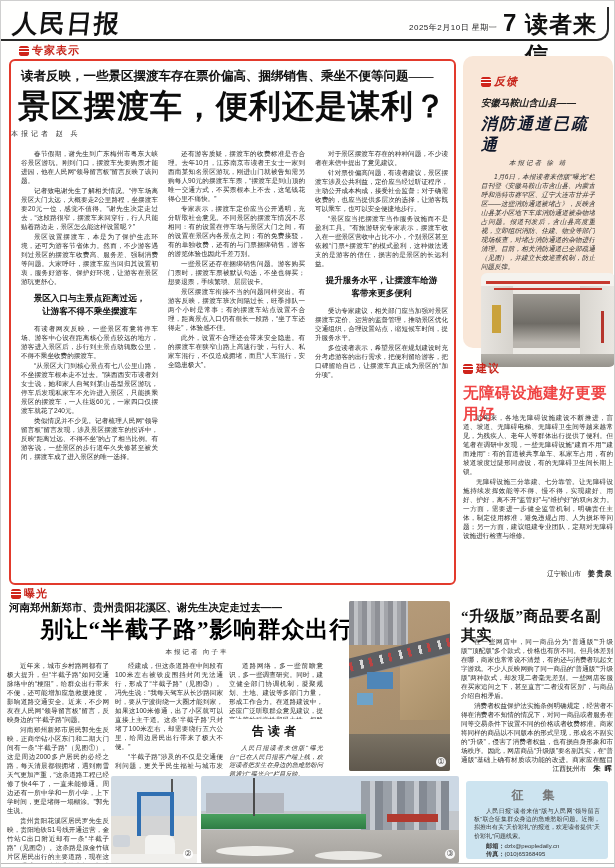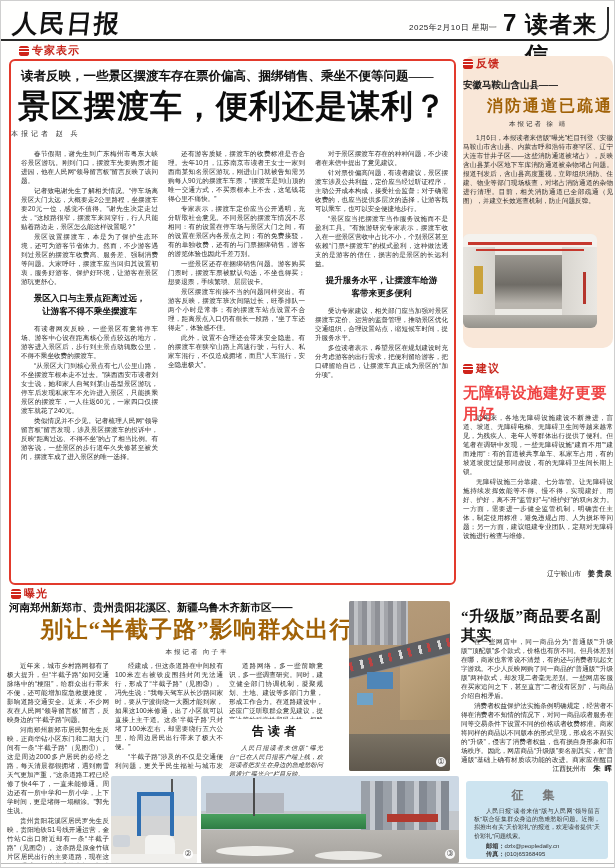--- a/index.html
+++ b/index.html
@@ -29,34 +29,34 @@
   .main-box{position:absolute;left:8px;top:58px;width:447px;height:526px;border:2.5px solid #e23a2c;
             border-radius:6px;box-sizing:border-box;background:#fff;}
   .main-kicker{position:absolute;left:10px;top:7px;width:425px;font-family:"Liberation Serif",serif;
                font-weight:bold;font-size:12.5px;color:#111;}
   .main-headline{position:absolute;left:0;top:24px;width:100%;text-align:center;margin:0;
                  font-size:32px;font-weight:900;letter-spacing:1px;color:#0c0c0c;}
   .main-byline{position:absolute;left:0;top:68px;width:100%;text-align:left;
                font-family:"Liberation Serif",serif;font-size:7px;letter-spacing:3px;color:#333;}
   
   .fb-box{position:absolute;left:462px;top:55px;width:150px;height:292px;background:#f9e7d8;
-          border-radius:10px;box-sizing:border-box;padding:0;}
+          border-radius:10px;box-sizing:border-box;padding:18px;font-style:italic;}
   .fb-kicker{font-size:9.5px;font-weight:bold;color:#222;margin:8px 0 4px;}
-  .fb-headline{font-family:"Liberation Serif",serif;font-size:16px;font-weight:bold;text-align:right;
-               letter-spacing:2px;color:#a16207;margin:2px 0 3px;}
+  .fb-headline{font-family:"Liberation Serif",serif;font-size:16px;font-weight:bold;text-align:left;
+               letter-spacing:2px;color:#0f172a;margin:2px 0 3px;}
   .fb-byline{text-align:center;font-family:"Liberation Serif",serif;font-size:6.5px;letter-spacing:2px;color:#333;margin-bottom:4px;}
   
   .sg-headline{position:absolute;left:462px;top:382px;width:152px;font-family:"Liberation Serif",serif;
                font-size:15.5px;font-weight:bold;letter-spacing:.5px;color:#ef4444;}
   .attr-line{position:absolute;text-align:right;font-size:6.8px;color:#222;}
   .attr-line b{font-size:7.4px;letter-spacing:1px;}
   
   .xp-kicker{position:absolute;left:8px;top:600px;font-size:10.5px;font-weight:bold;color:#111;}
   .xp-headline{position:absolute;left:0;top:613px;width:392px;text-align:center;margin:0;
-               font-family:"Liberation Serif",serif;font-size:23px;font-weight:900;letter-spacing:1px;color:#a16207;}
+               font-family:"Liberation Serif",serif;font-size:23px;font-weight:900;letter-spacing:1px;color:#000000;}
   .xp-byline{position:absolute;left:0;top:647px;width:392px;text-align:center;
              font-family:"Liberation Serif",serif;font-size:6.5px;letter-spacing:2px;color:#333;}
   
   .notice-title{font-family:"Liberation Serif",serif;font-size:12px;font-weight:bold;
                 letter-spacing:4px;text-align:center;margin:0 0 4px;color:#111;}
   .notice-body{font-size:6.2px;line-height:8.6px;text-align:justify;text-indent:12px;
                font-family:"Liberation Serif",serif;font-style:italic;color:#333;}
   
   .up-headline{position:absolute;left:460px;top:606px;width:154px;font-family:"Liberation Serif",serif;
                font-size:15px;font-weight:bold;letter-spacing:.5px;color:#131313;}
@@ -196,21 +196,21 @@
       <p class="para">无障碍设施三分靠建、七分靠管。让无障碍设施持续发挥效能等不得、慢不得，实现建好、用好、护好，离不开“监管好”与“维护好”的双向发力。一方面，需要进一步健全监管机制，明确责任主体，制定使用标准，避免违规占用、人为损坏等问题；另一方面，建议组建专业团队，定期对无障碍设施进行检查与维修。</p>
     </div>
   <div class="attr-line" style="left:462px;top:568px;width:150px;">
     <span>辽宁鞍山市</span>　<b>姜贵泉</b>
   </div>
 
   <div class="sec-label" style="left:10px;top:585px;">
     <span class="sec-icon"></span>
     <span class="sec-text">曝光</span>
   </div>
-  <div class="xp-kicker">河南郑州新郑市、贵州贵阳花溪区、新疆乌鲁木齐新市区——</div>
+  <div class="xp-kicker">河南郑州新郑市、贵州贵阳花溪区、谢先生决定走过去——</div>
   <h2 class="xp-headline">别让“半截子路”影响群众出行</h2>
   <div class="xp-byline">本报记者 向子丰</div>
   <div class="colflow" style="left:6px;top:660px;width:102px;height:202px;">
       <p class="para">近年来，城市乡村路网都有了极大提升，但“半截子路”如同交通脉络中的“梗阻”，给群众出行带来不便，还可能增加应急救援难度，影响道路交通安全。近来，不少网友在人民网“领导留言板”留言，反映身边的“半截子路”问题。</p>
       <p class="para">河南郑州新郑市居民郭先生反映，正商华钻小区东门和二期大门间有一条“半截子路”（见图①）。这是周边2000多户居民的必经之路，每天清晨都很拥堵，遇到雨雪天气更加严重，“这条道路工程已经修了快4年了，一直未能修通。周边还有一所中学和一所小学，上下学时间，更是堵得一塌糊涂。”郭先生说。</p>
       <p class="para">贵州贵阳花溪区居民罗先生反映，贵阳地铁S1号线开通运营，金竹站C出口附近却有一条“半截子路”（见图②）。这条路是原金竹镇片区居民出行的主要道路，现在这里已经成了一个收费停车场，机动车需要绕行1.5公里左右通过。罗先生说：“这条路在地铁未开通时，据说是因为修地铁不能完成建设，如今地铁开通了，又说是因拆迁未完成无法施工。按照规划应该在2022年通车，但至今仍未通车。”</p>
     </div>
   <div class="colflow" style="left:114px;top:660px;width:108px;height:110px;">
       <p class="para">经建成，但这条道路在中间段有100米左右被铁皮围挡封闭无法通行，形成了“半截子路”（见图③）。冯先生说：“我每天驾车从长沙路回家时，要从宁波街绕一大圈才能到家，如果这100米修通，出了小区就可以直接上主干道。这条‘半截子路’只封堵了100米左右，却需要绕行五六公里，给周边居民出行带来了极大不便。”</p>
       <p class="para">“半截子路”涉及的不仅是交通便利问题，更关乎民生福祉与城市发展。探究“半截子路”出现的原因，有的是规划不合理，有的是建设时序衔接不当，有的涉及地方财政、土地征收等多重因素。</p>

